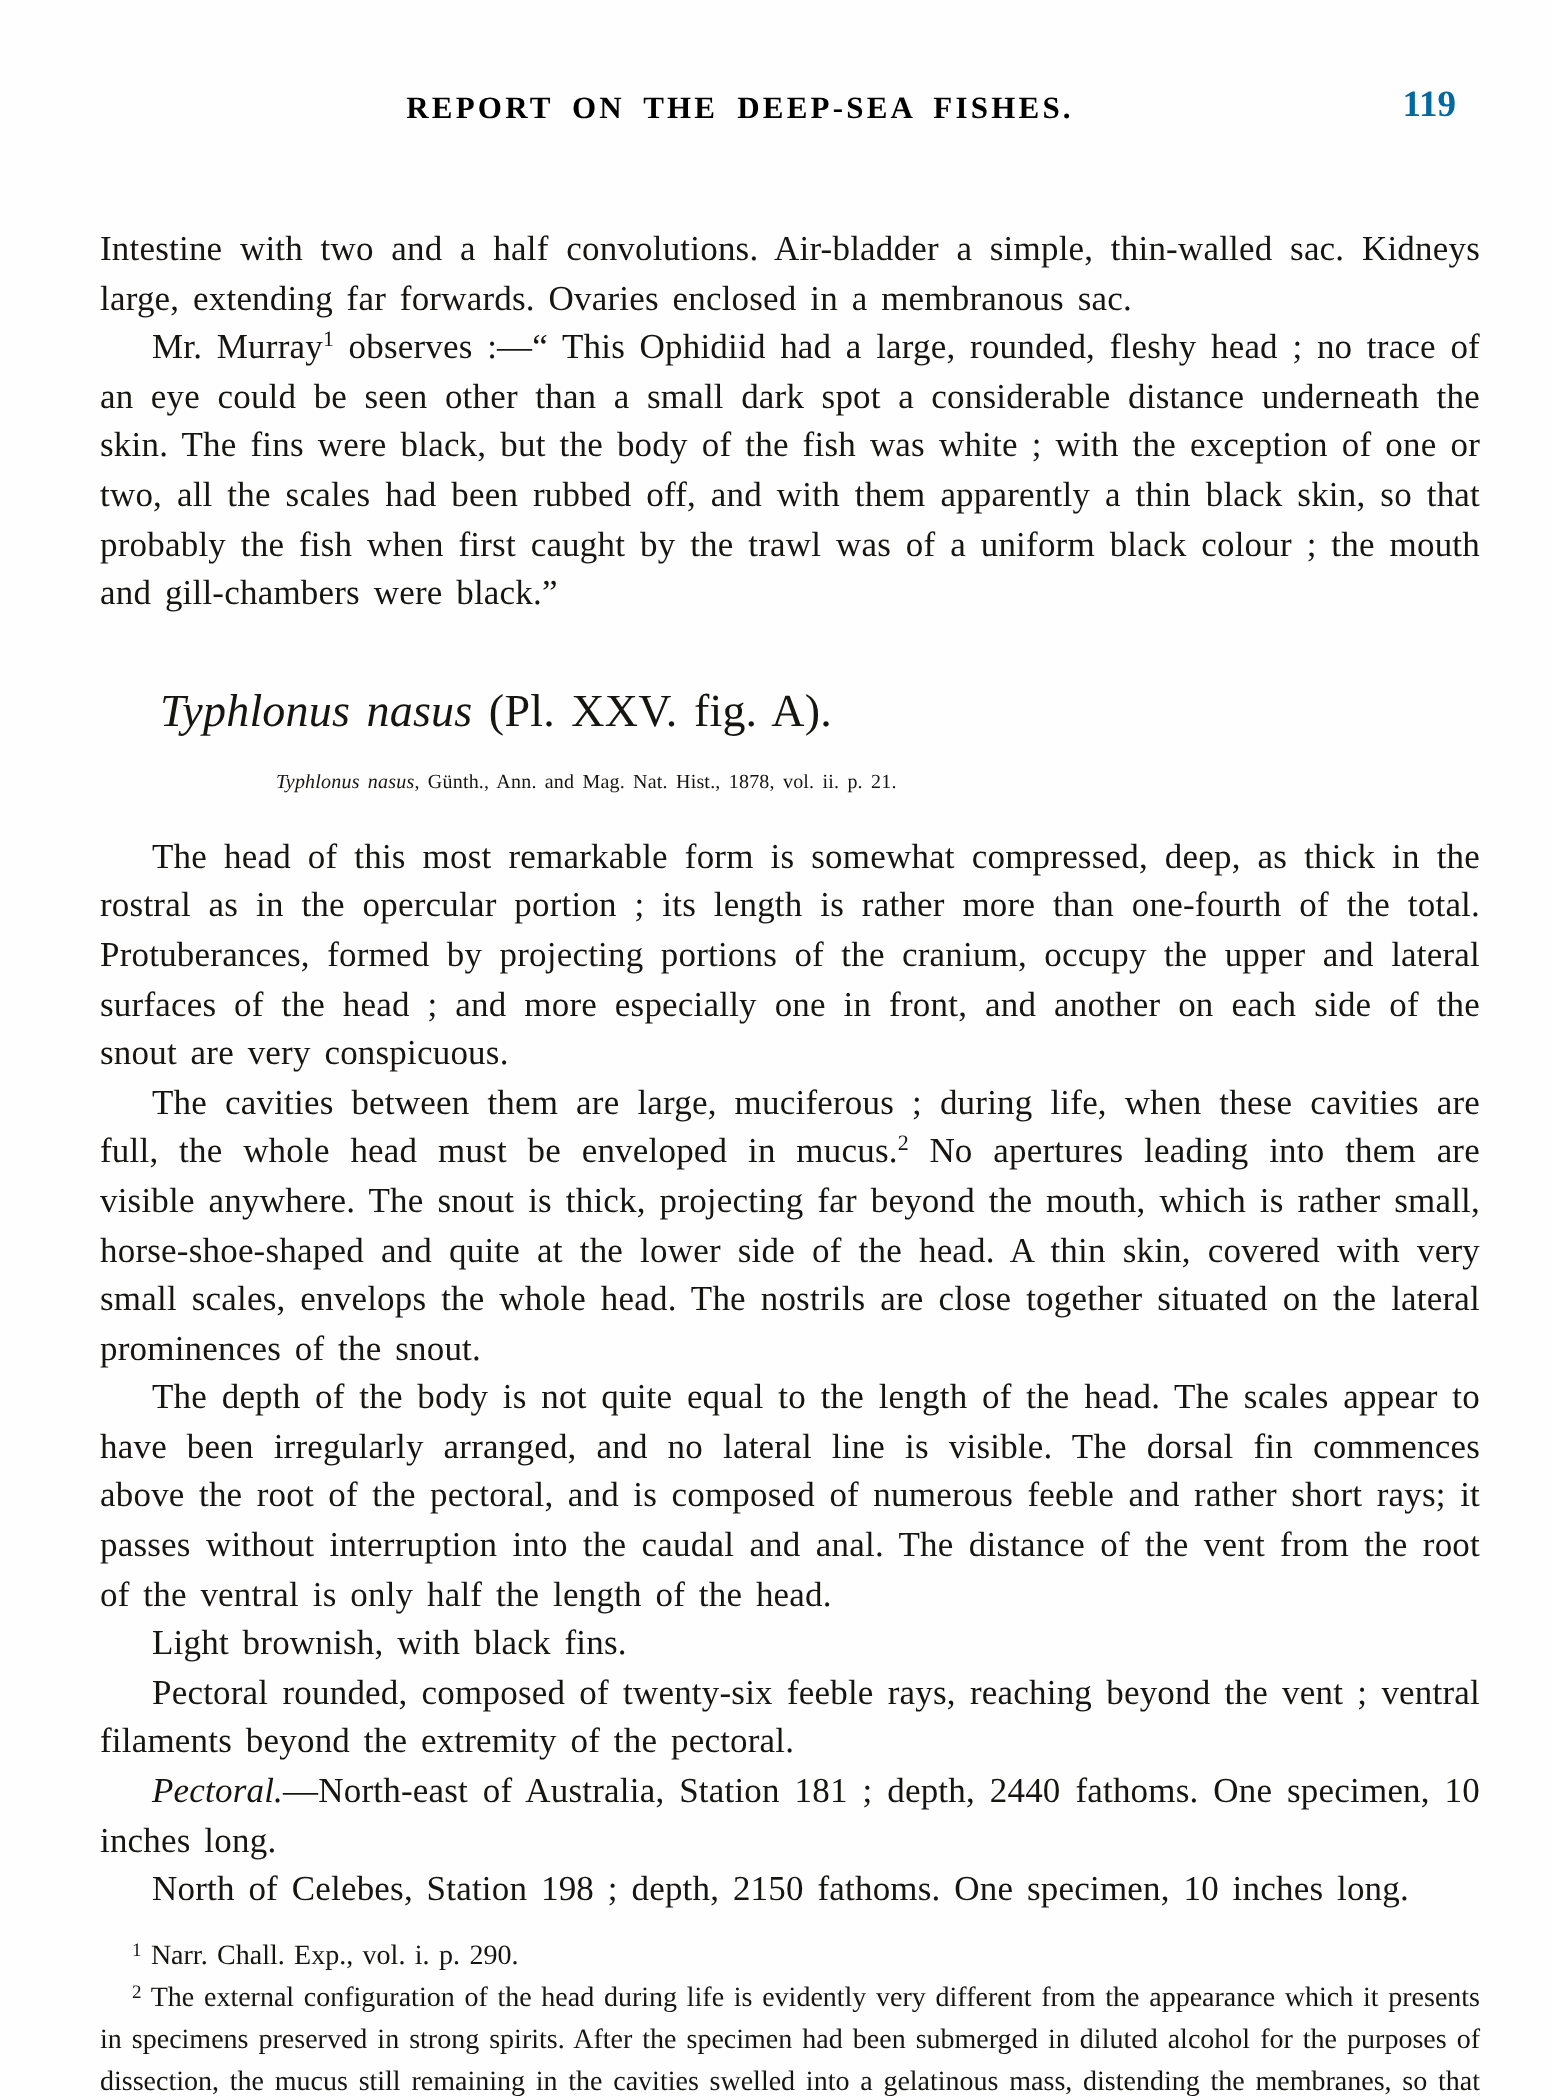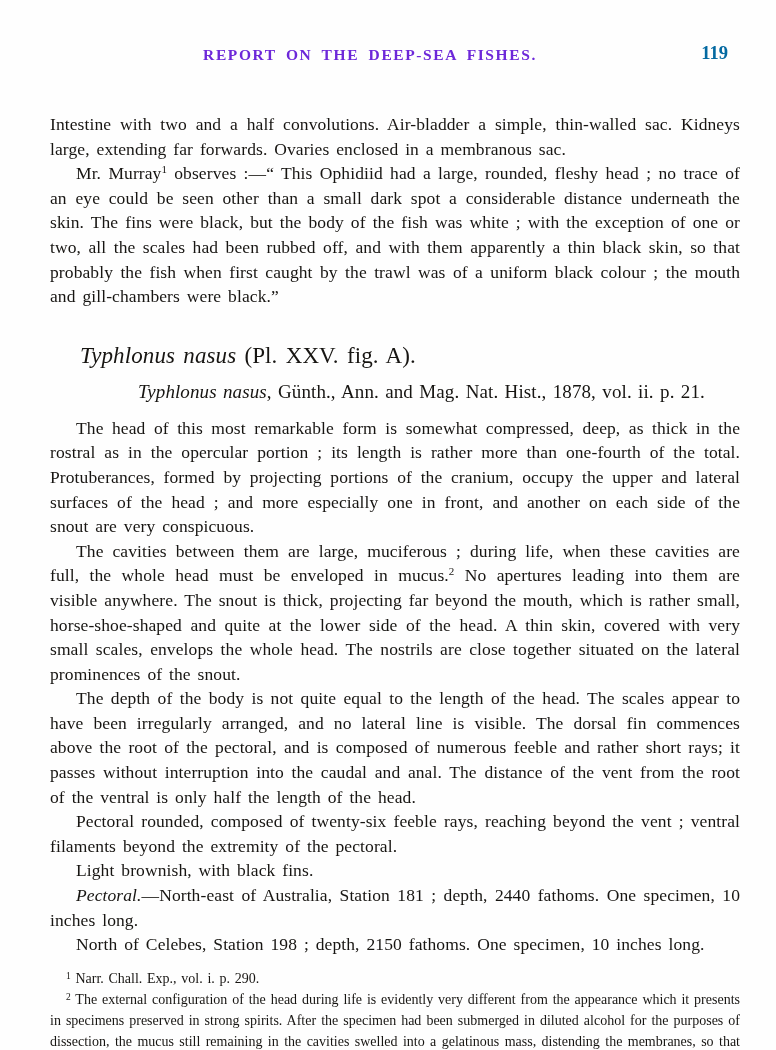--- a/index.html
+++ b/index.html
@@ -20,21 +20,21 @@
   .running-head {
     position: absolute;
     top: 46px;
     left: 50px;
     width: 640px;
     text-align: center;
     font-size: 15.5px;
     letter-spacing: 1.6px;
     word-spacing: 4px;
     font-weight: bold;
-    color: #6d28d9;
+    color: #000000;
   }
   .page-number {
     position: absolute;
     top: 43px;
     right: 48px;
     font-size: 18.5px;
     font-weight: bold;
     color: #0369a1;
   }
   .text-block {
@@ -65,21 +65,21 @@
   .species-heading {
     margin: 34px 0 0 30px;
     font-size: 23px;
     line-height: 26px;
     text-align: left;
     text-indent: 0;
   }
   .species-heading .sci-name { font-style: italic; }
   .species-citation {
     margin: 13px 0 15px 88px;
-    font-size: 19px;
+    font-size: 10px;
     line-height: 19px;
     text-align: left;
     text-indent: 0;
     word-spacing: 1.5px;
   }
   .species-citation .sci-name { font-style: italic; }
   .italic { font-style: italic; }
   .footnotes {
     margin-top: 11px;
   }
@@ -115,23 +115,23 @@
     <p class="para species-heading"><span class="sci-name">Typhlonus nasus</span><span> (Pl. XXV. fig. A).</span></p>
 
     <p class="para species-citation"><span class="sci-name">Typhlonus nasus</span><span>, Günth., Ann. and Mag. Nat. Hist., 1878, vol. ii. p. 21.</span></p>
 
     <p class="para">The head of this most remarkable form is somewhat compressed, deep, as thick in the rostral as in the opercular portion ; its length is rather more than one-fourth of the total. Protuberances, formed by projecting portions of the cranium, occupy the upper and lateral surfaces of the head ; and more especially one in front, and another on each side of the snout are very conspicuous.</p>
 
     <p class="para"><span>The cavities between them are large, muciferous ; during life, when these cavities are full, the whole head must be enveloped in mucus.</span><sup class="fnref">2</sup><span>  No apertures leading into them are visible anywhere.  The snout is thick, projecting far beyond the mouth, which is rather small, horse-shoe-shaped and quite at the lower side of the head.  A thin skin, covered with very small scales, envelops the whole head.  The nostrils are close together situated on the lateral prominences of the snout.</span></p>
 
     <p class="para">The depth of the body is not quite equal to the length of the head.  The scales appear to have been irregularly arranged, and no lateral line is visible.  The dorsal fin commences above the root of the pectoral, and is composed of numerous feeble and rather short rays; it passes without interruption into the caudal and anal.  The distance of the vent from the root of the ventral is only half the length of the head.</p>
 
+    <p class="para">Light brownish, with black fins.</p>
+
     <p class="para">Pectoral rounded, composed of twenty-six feeble rays, reaching beyond the vent ; ventral filaments beyond the extremity of the pectoral.</p>
-
-    <p class="para">Light brownish, with black fins.</p>
 
     <p class="para"><span class="italic">Pectoral.</span><span>—North-east of Australia, Station 181 ; depth, 2440 fathoms.  One specimen, 10 inches long.</span></p>
 
     <p class="para">North of Celebes, Station 198 ; depth, 2150 fathoms.  One specimen, 10 inches long.</p>
 
     <div class="footnotes">
       <p class="footnote"><sup class="fnmark">1</sup><span> Narr. Chall. Exp., vol. i. p. 290.</span></p>
       <p class="footnote"><sup class="fnmark">2</sup><span> The external configuration of the head during life is evidently very different from the appearance which it presents in specimens preserved in strong spirits.  After the specimen had been submerged in diluted alcohol for the purposes of dissection, the mucus still remaining in the cavities swelled into a gelatinous mass, distending the membranes, so that the contours of the head appeared rounded.</span></p>
     </div>
 

